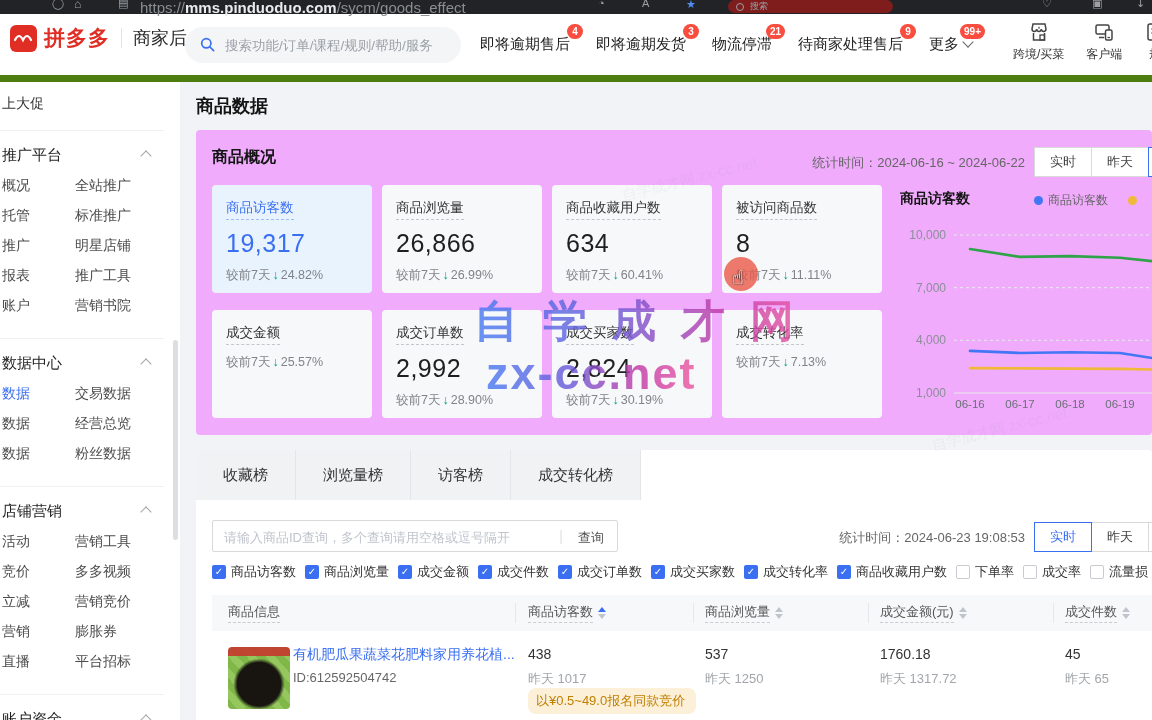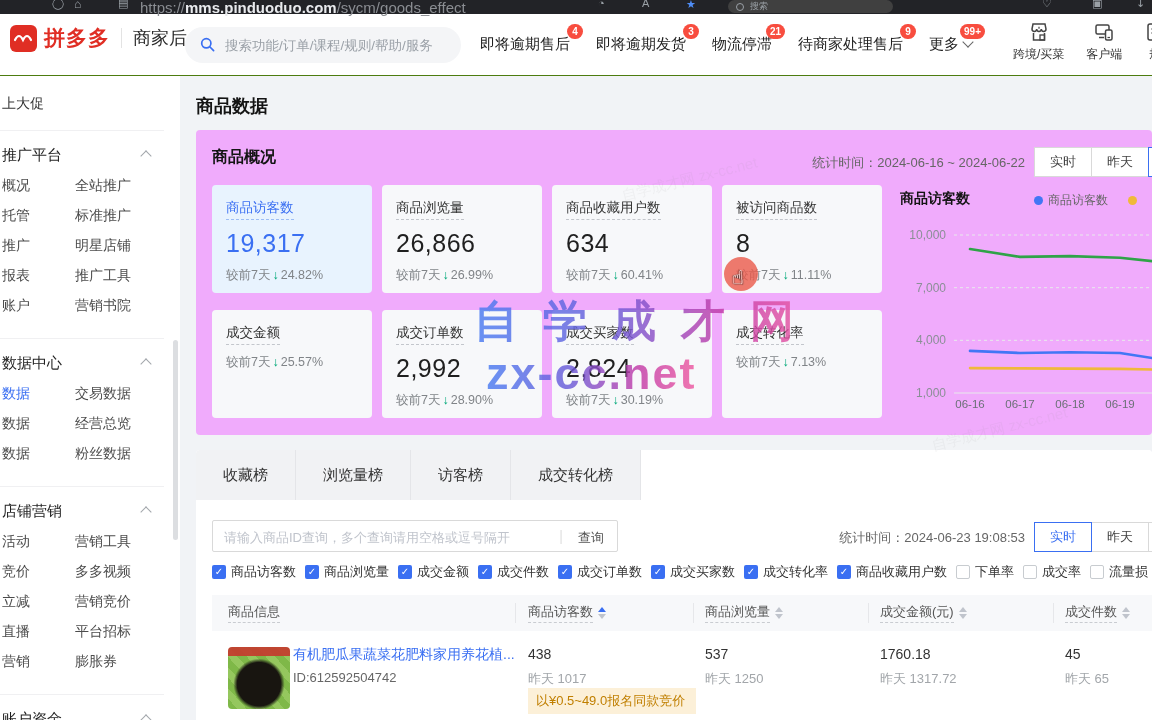--- a/index.html
+++ b/index.html
@@ -3,26 +3,26 @@
 <meta charset="utf-8">
 <style>
   html,body{margin:0;padding:0;}
   body{width:1152px;height:720px;position:relative;overflow:hidden;background:#fff;
        font-family:"Liberation Sans","DejaVu Sans",sans-serif;-webkit-font-smoothing:antialiased;}
   
   #browser-bar{position:absolute;left:0;top:0;width:1152px;height:14px;background:#222327;z-index:5;}
   #browser-bar .bicon{position:absolute;top:-3px;color:#9aa0a6;font-size:11px;}
   #burl{position:absolute;left:140px;top:-1px;font-size:15px;color:#8a8d92;white-space:nowrap;}
   #burl .host{color:#e8eaed;font-weight:bold;}
-  #bsearch{position:absolute;left:728px;top:0;width:165px;height:13px;border-radius:7px;background:#404040;
+  #bsearch{position:absolute;left:728px;top:0;width:165px;height:13px;border-radius:7px;background:#7f1d1d;
            color:#9aa0a6;font-size:9px;line-height:13px;padding-left:22px;box-sizing:border-box;}
   #bsearch .mag{position:absolute;left:8px;top:3px;width:6px;height:6px;border:1px solid #9aa0a6;border-radius:50%;}
   #bstar{position:absolute;left:686px;top:-2px;color:#4f8df5;font-size:11px;}
   
-  #app-header{position:absolute;left:0;top:14px;width:1152px;height:61px;background:#fff;border-bottom:1px solid #4d7c0f;z-index:4;}
+  #app-header{position:absolute;left:0;top:14px;width:1152px;height:61px;background:#fff;border-bottom:7px solid #4d7c0f;z-index:4;}
   #logo-box{position:absolute;left:10px;top:10px;display:flex;align-items:center;}
   #brand{color:#e02e24;font-size:21px;font-weight:bold;margin-left:7px;letter-spacing:1px;}
   #brand-divider{width:1px;height:20px;background:#e3e3e3;margin:0 11px;}
   #portal-title{font-size:18px;color:#2b2b2b;}
   #hsearch{position:absolute;left:185px;top:13px;width:276px;height:36px;background:#f4f5f7;border-radius:18px;}
   #hsearch .micon{position:absolute;left:15px;top:10px;}
   #hsearch .ph{position:absolute;left:40px;top:10px;font-size:13.5px;color:#9ba1a8;}
   #header-nav{position:absolute;left:480px;top:0;height:61px;display:flex;align-items:center;gap:26px;}
   .nav-item{position:relative;font-size:15px;color:#1f1f1f;white-space:nowrap;cursor:pointer;}
   .nav-badge{position:absolute;top:-11px;right:-13px;background:#f84d3f;color:#fff;font-size:10px;height:15px;
@@ -101,21 +101,21 @@
   #prod-img{position:absolute;left:16px;top:14px;width:62px;height:62px;border-radius:4px;
     background:
       radial-gradient(circle at 50% 60%, #181510 0 45%, rgba(24,21,16,0) 53%),
       linear-gradient(rgba(196,59,46,.92) 0 9px, rgba(196,59,46,0) 9px),
       repeating-linear-gradient(48deg,#7fb848 0 7px,#95c75e 7px 14px);}
   #prod-title{position:absolute;left:81px;top:13px;font-size:14px;color:#3a6ff2;white-space:nowrap;cursor:pointer;}
   #prod-id{position:absolute;left:81px;top:37px;font-size:13px;color:#666;}
   .cell-main{position:absolute;font-size:14px;color:#333;}
   .cell-sub{position:absolute;font-size:13px;color:#a2a6aa;}
   #promo-tag{position:absolute;left:316px;top:55px;width:152px;background:#fcf0d8;color:#c07f00;
-             font-size:13px;line-height:18px;padding:4px 8px;border-radius:0;}
+             font-size:13px;line-height:18px;padding:4px 8px;border-radius:8px;}
   
   .wm{position:absolute;font-weight:bold;z-index:40;pointer-events:none;
       background:linear-gradient(90deg,#4a7cf2 0%,#6b5bd8 40%,#c23ba8 72%,#ef5aa0 100%);
       -webkit-background-clip:text;background-clip:text;color:transparent;opacity:.82;}
   #wm-line1{left:474px;top:292px;font-size:44px;letter-spacing:25px;}
   #wm-line2{left:486px;top:348px;font-size:45px;letter-spacing:2px;}
   .wm-faint{position:absolute;font-size:15px;color:#8a8a8a;opacity:.08;transform:rotate(-14deg);z-index:39;pointer-events:none;white-space:nowrap;}
   #click-cursor{position:absolute;left:724px;top:257px;width:34px;height:34px;border-radius:50%;
                 background:rgba(234,89,74,.8);z-index:45;}
   #click-cursor .hand{position:absolute;left:8px;top:9px;font-size:19px;color:#fff;
@@ -241,26 +241,26 @@
       </div>
       <div class="side-row">
         <span class="side-left">竞价</span>
         <span class="side-right">多多视频</span>
       </div>
       <div class="side-row">
         <span class="side-left">立减</span>
         <span class="side-right">营销竞价</span>
       </div>
       <div class="side-row">
+        <span class="side-left">营销</span>
+        <span class="side-right">膨胀券</span>
+      </div>
+      <div class="side-row">
         <span class="side-left">直播</span>
         <span class="side-right">平台招标</span>
-      </div>
-      <div class="side-row">
-        <span class="side-left">营销</span>
-        <span class="side-right">膨胀券</span>
       </div>
       <div class="side-divider"></div>
       <div class="side-sec-title">账户资金<span class="sec-chevron"></span></div>
     </div>
   <div id="side-scrollbar"></div>
 </div>
 
 <div id="page-title">商品数据</div>
 
 <div id="panel-overview">

